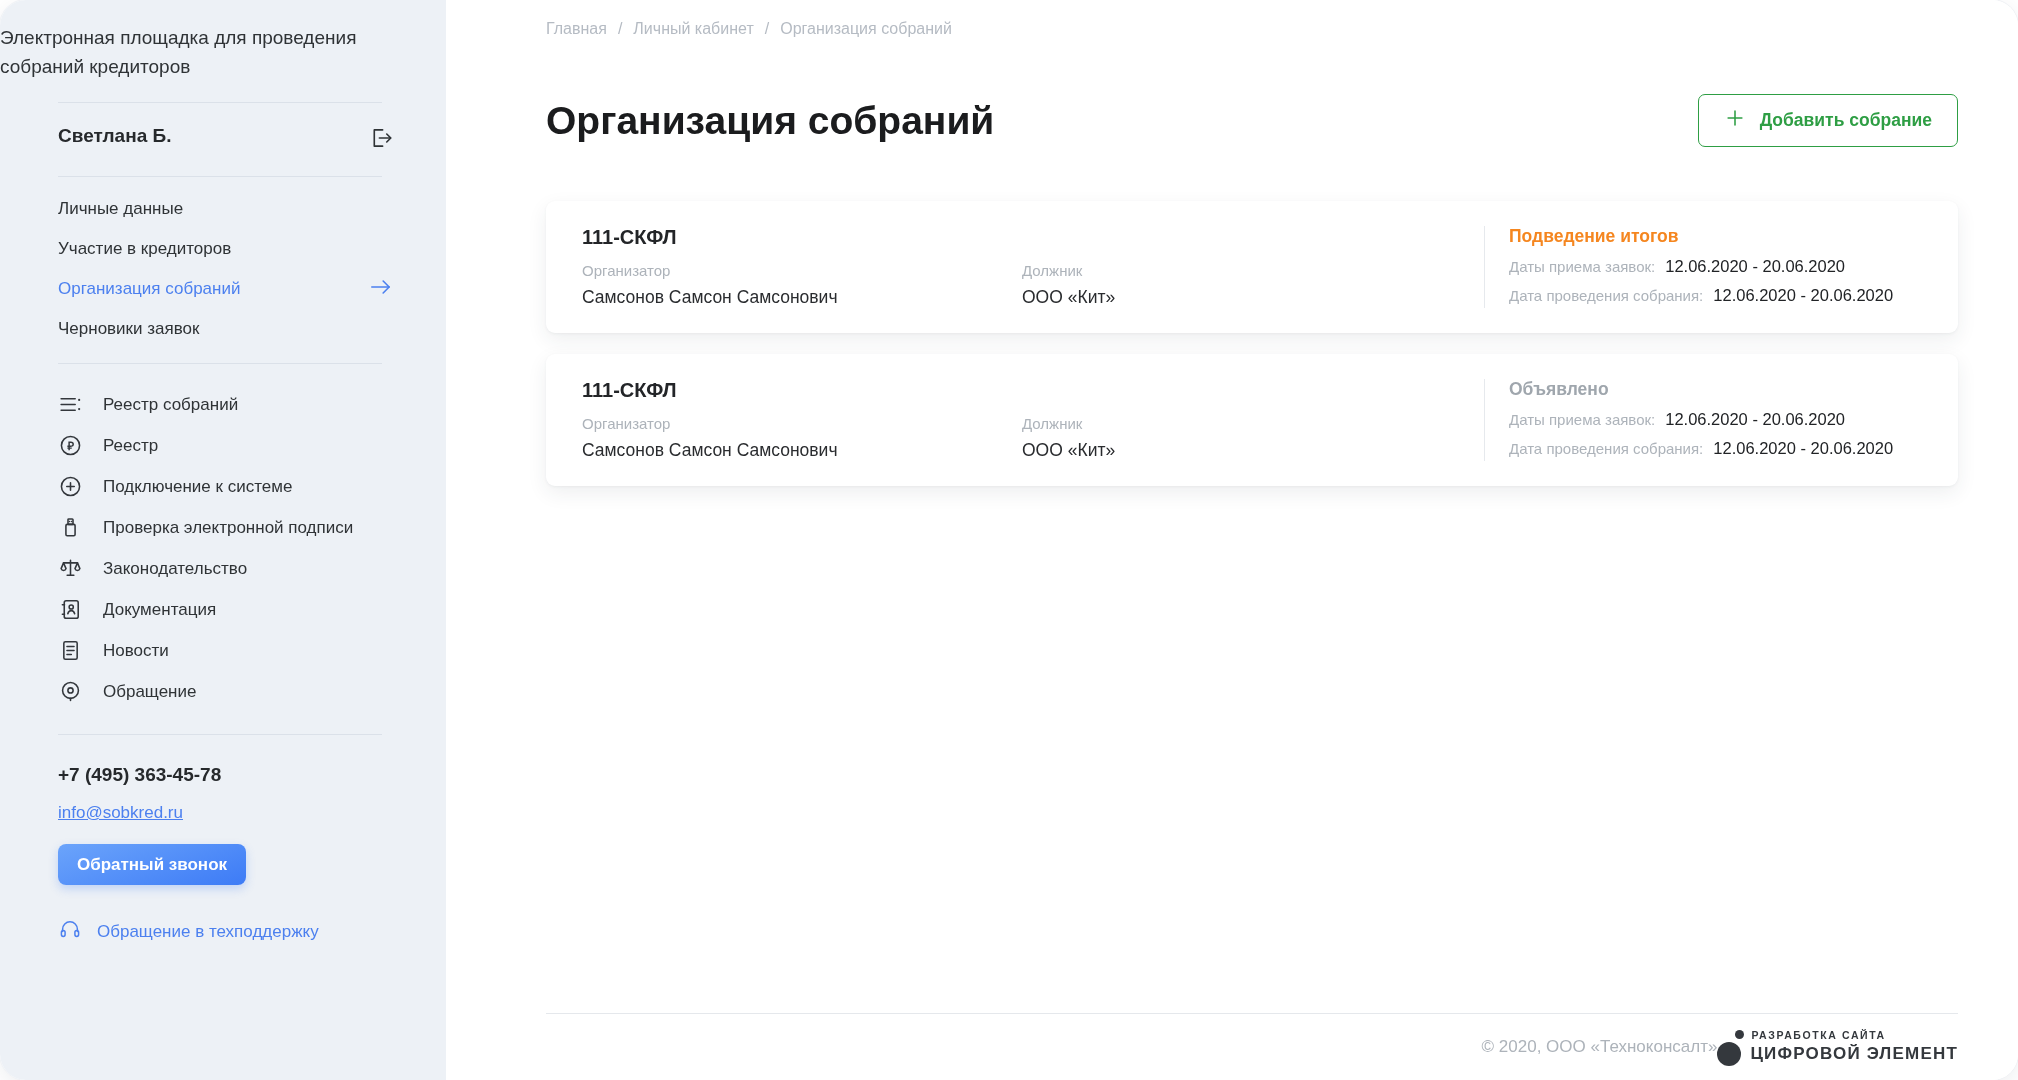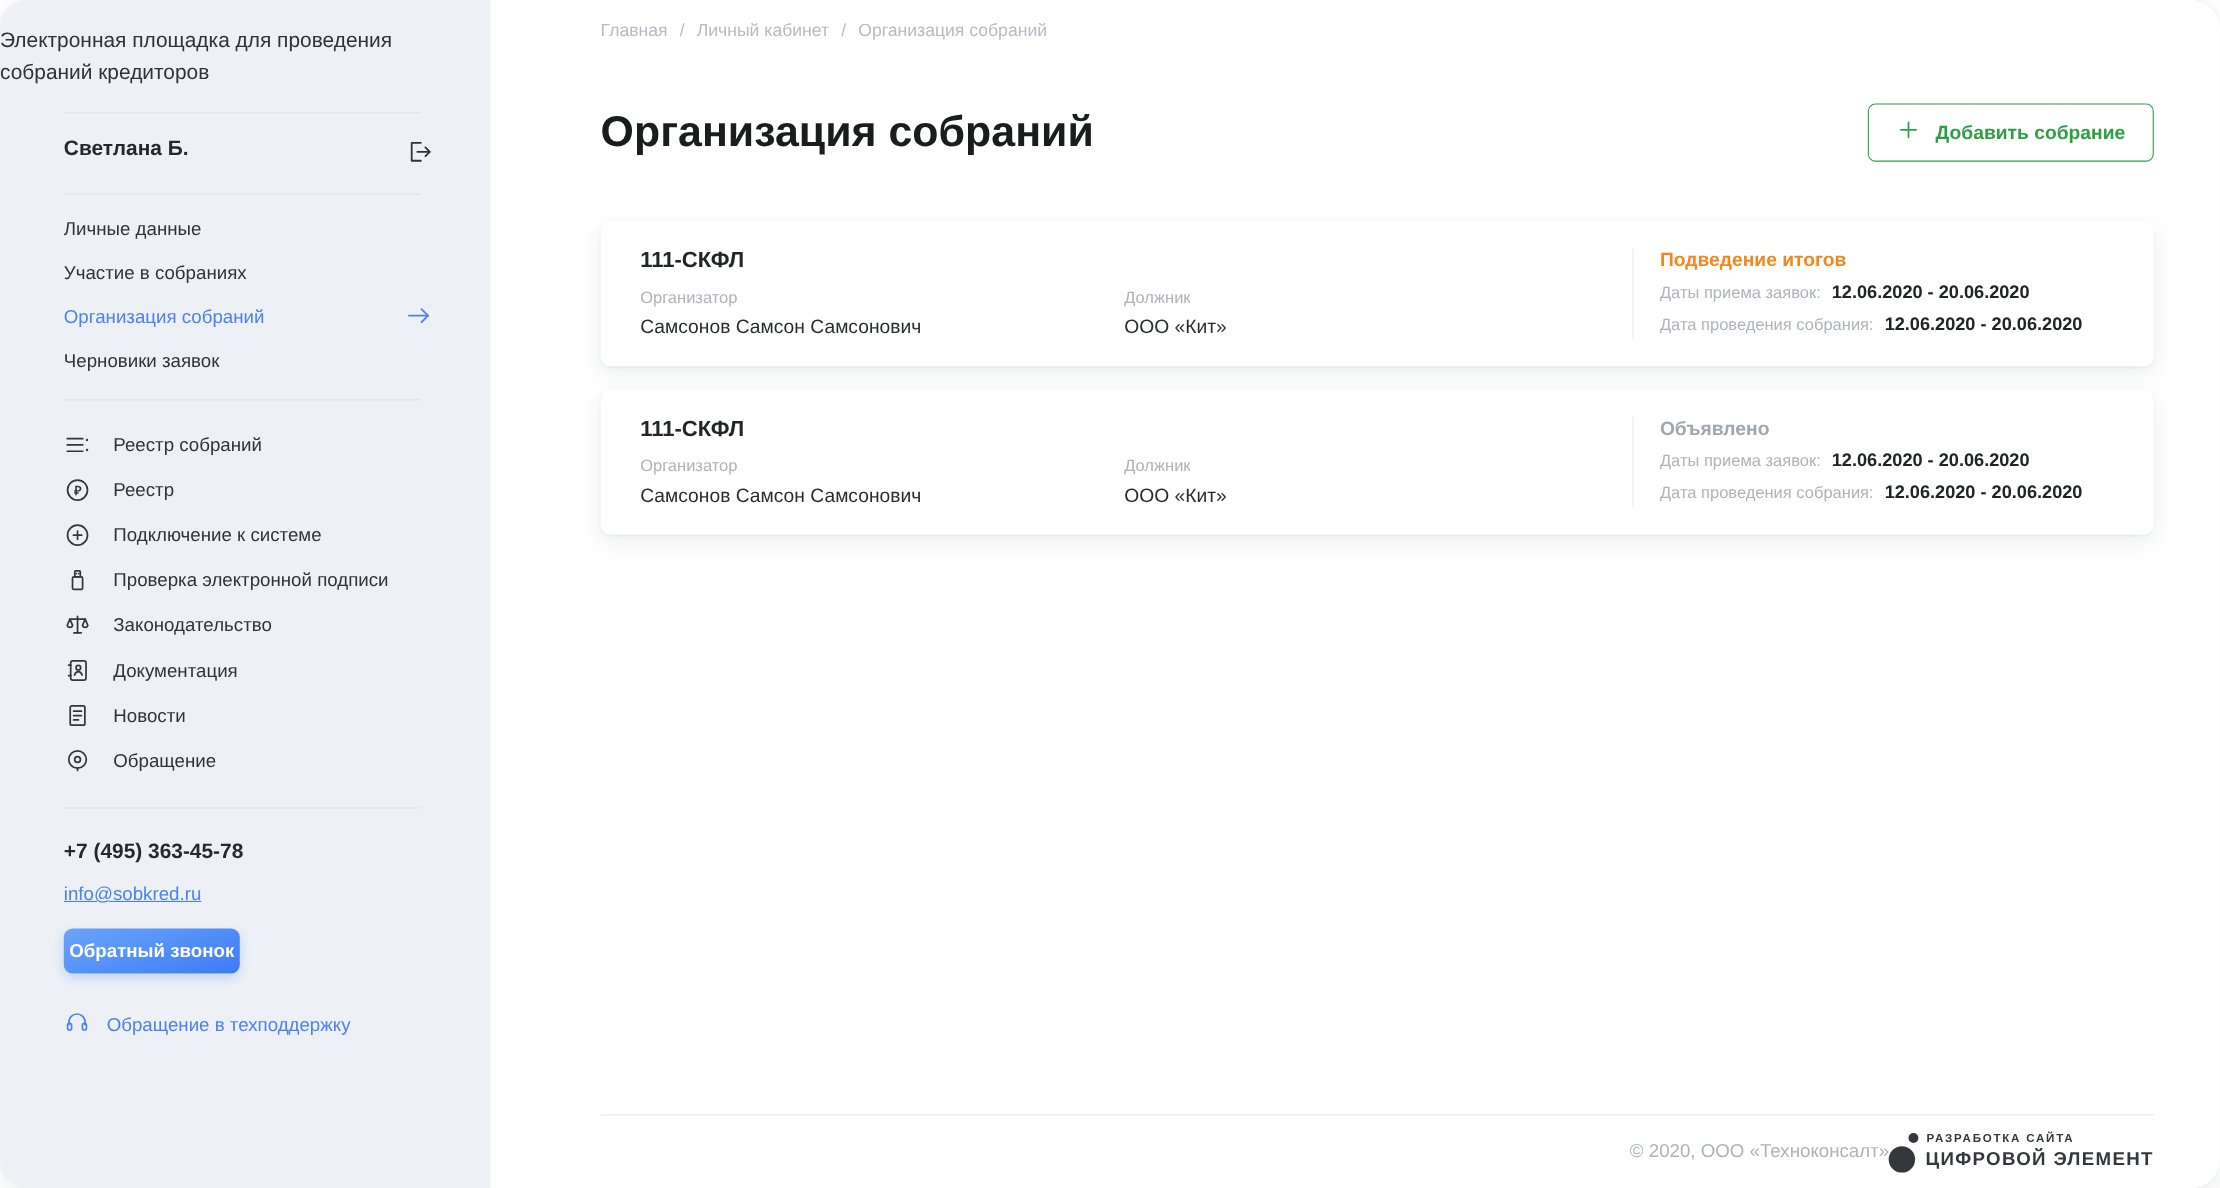--- a/index.html
+++ b/index.html
@@ -35,21 +35,21 @@
   .mi-icon svg { width:25px; height:25px; }
 
   svg.ln { fill:none; stroke:currentColor; stroke-width:1.5;
            stroke-linecap:round; stroke-linejoin:round; }
 
   .contacts { padding-top:29px; }
   .phone { font-size:19px; font-weight:700; color:#26292C; padding-left:58px; }
   .email-row { padding:17px 0 0 58px; }
   .email { font-size:17px; color:#4C80EF; text-decoration:underline; }
   .callback-btn {
-    margin:21px 0 0 58px; width:160px; height:41px; border:none; border-radius:8px;
+    margin:21px 0 0 58px; width:188px; height:41px; border:none; border-radius:8px;
     background:linear-gradient(160deg,#6BA4FB 0%,#3D7BF6 100%);
     color:#fff; font-size:17px; font-weight:700; font-family:inherit; cursor:pointer;
     box-shadow:0 4px 10px rgba(61,123,246,.25);
   }
   .support-row { display:flex; align-items:center; gap:15px; margin:32px 0 0 58px;
                  color:#4C80EF; font-size:17px; cursor:pointer; }
   .support-row svg { width:24px; height:24px; }
 
   
   .main { position:relative; flex:1; background:#ffffff; }
@@ -75,21 +75,21 @@
   .field { display:flex; flex-direction:column; gap:8px; }
   .field.organizer { width:440px; }
   .field-label { font-size:15px; color:#ADB3BA; }
   .field-value { font-size:17.5px; color:#2A2C2F; }
 
   .card-side { width:474px; min-width:474px; border-left:1px solid #E6E9ED;
                padding:0 36px 0 24px; display:flex; flex-direction:column; gap:10px; }
   .status { font-size:17.5px; font-weight:700; }
   .date-row { display:flex; align-items:baseline; gap:10px; }
   .date-label { font-size:15px; color:#ADB3BA; white-space:nowrap; }
-  .date-value { font-size:16.5px; font-weight:700; color:#212326; white-space:nowrap; }
+  .date-value { font-size:16.5px; font-weight:400; color:#212326; white-space:nowrap; }
 
   .footer { position:absolute; left:100px; right:60px; bottom:0; height:67px;
             border-top:1px solid #E5E8EC; display:flex; align-items:center;
             justify-content:flex-end; }
   .copyright { font-size:17px; color:#ADB3BA; }
   .dev-logo { display:flex; flex-direction:column; color:#34383D; cursor:pointer; }
   .dev-line1 { display:flex; align-items:center; gap:7px; margin-left:18px;
                font-size:10.5px; font-weight:600; letter-spacing:1.6px; }
   .dot-sm { width:9px; height:9px; border-radius:50%; background:#34383D; }
   .dev-line2 { display:flex; align-items:center; gap:9px; margin-top:1px;
@@ -118,21 +118,21 @@
         </span>
       </button>
     </div>
     <hr class="divider">
 
     <nav class="acct-menu">
       <div class="acct-item">
         <span>Личные данные</span>
       </div>
       <div class="acct-item">
-        <span>Участие в собраниях</span>
+        <span>Участие в кредиторов</span>
       </div>
       <div class="acct-item active">
         <span>Организация собраний</span>
         <span>
           <svg class="ln" width="26" height="26" viewBox="0 0 24 24" style="color:#4C80EF">
             <path d="M3.5 12h16"></path>
               <path d="M14 6.5l5.5 5.5L14 17.5"></path>
           </svg>
         </span>
       </div>

